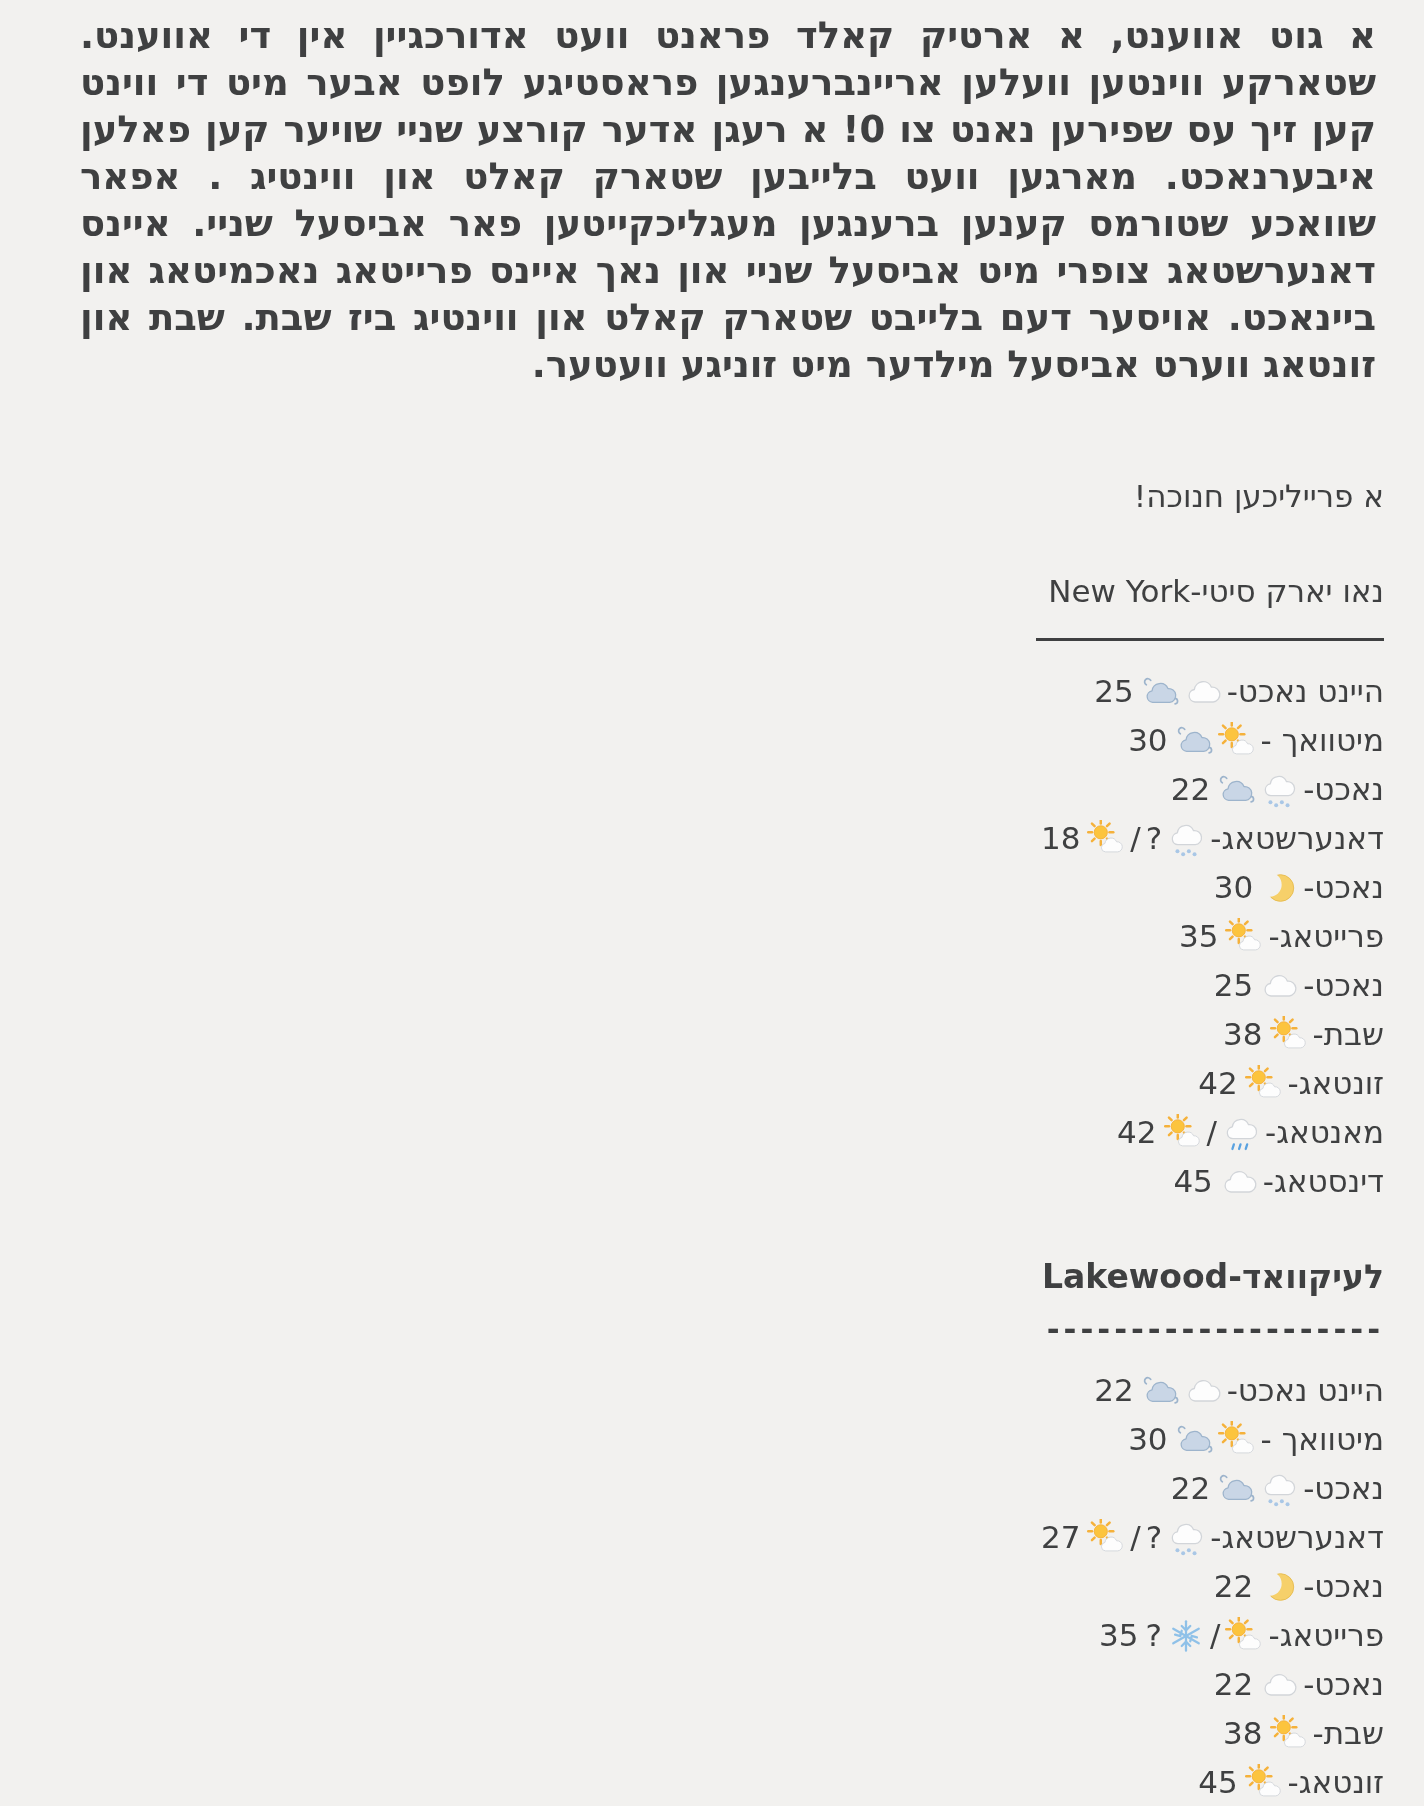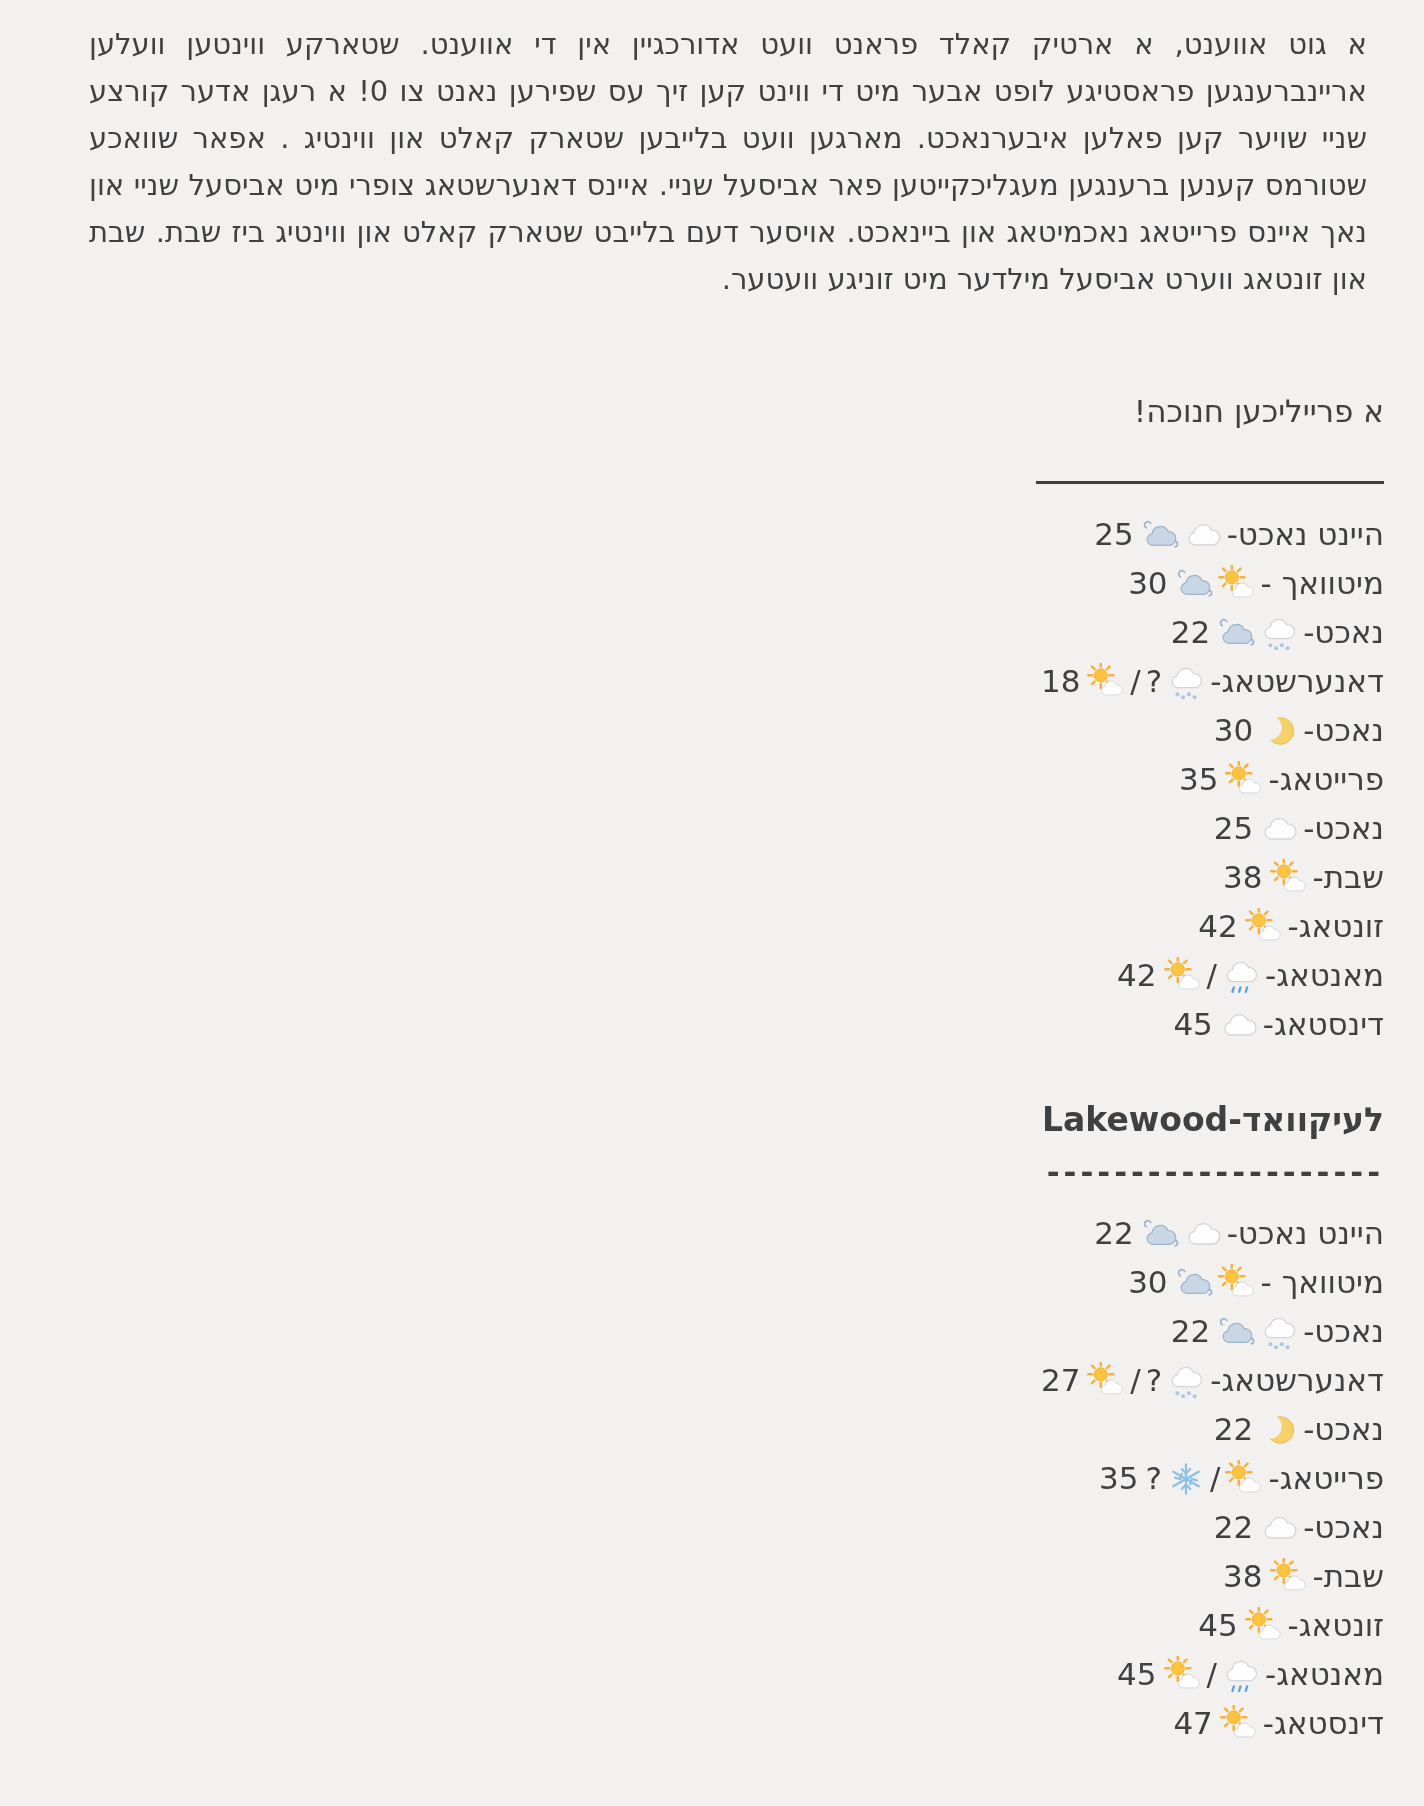--- a/index.html
+++ b/index.html
@@ -5,22 +5,22 @@
   html,body{margin:0;padding:0;}
   body{
     width:1424px;height:1806px;overflow:hidden;
     background:#f2f1ef;
     color:#3f4041;
     font-family:"DejaVu Sans","Liberation Sans",sans-serif;
     -webkit-font-smoothing:antialiased;
   }
   .page{padding:4px 40px 0 72px;}
   .intro{
-    margin:17px;
-    font-size:29px;line-height:47px;font-weight:400;
+    margin:8px;
+    font-size:37px;line-height:47px;font-weight:700;
     text-align:justify;
   }
   .greeting{
     margin-top:84px;
     font-size:31px;line-height:48px;
     text-align:right;
   }
   section{display:block;}
   section.sec-ny{margin-top:46px;}
   section.sec-lk{margin-top:46px;}
@@ -51,20 +51,21 @@
   .ftemp{margin-right:2px;}
 </style>
 </head>
 <body>
 
 <div class="page">
   <p class="intro">א גוט אווענט, א ארטיק קאלד פראנט וועט אדורכגיין אין די אווענט. שטארקע ווינטען וועלען אריינברענגען פראסטיגע לופט אבער מיט די ווינט קען זיך עס שפירען נאנט צו 0! א רעגן אדער קורצע שניי שויער קען פאלען איבערנאכט. מארגען וועט בלייבען שטארק קאלט און ווינטיג . אפאר שוואכע שטורמס קענען ברענגען מעגליכקייטען פאר אביסעל שניי. איינס דאנערשטאג צופרי מיט אביסעל שניי און נאך איינס פרייטאג נאכמיטאג און ביינאכט. אויסער דעם בלייבט שטארק קאלט און ווינטיג ביז שבת. שבת און זונטאג ווערט אביסעל מילדער מיט זוניגע וועטער.</p>
   <div class="greeting">א פרייליכען חנוכה!</div>
   <div id="sections">
       <section class="sec-ny">
+        <h2 class="sec-title">נאו יארק סיטי-New York</h2>
         <div class="divider-solid"></div>
         <div class="rows">
           <div class="frow">
             <span class="flabel">היינט נאכט-</span>
             <span class="wicon">
               <svg viewBox="0 0 40 40">
                 <g transform="translate(0 1)">
                   <path d="M30.8 29.5H11.6A6.6 6.6 0 0 1 10.9 16.4A9.4 9.4 0 0 1 28.9 13.9A7.3 7.3 0 0 1 30.8 29.5Z" fill="#fdfdfd" stroke="#d2d5d9" stroke-width="1.4" stroke-linejoin="round"></path>
                 </g>
               </svg>

